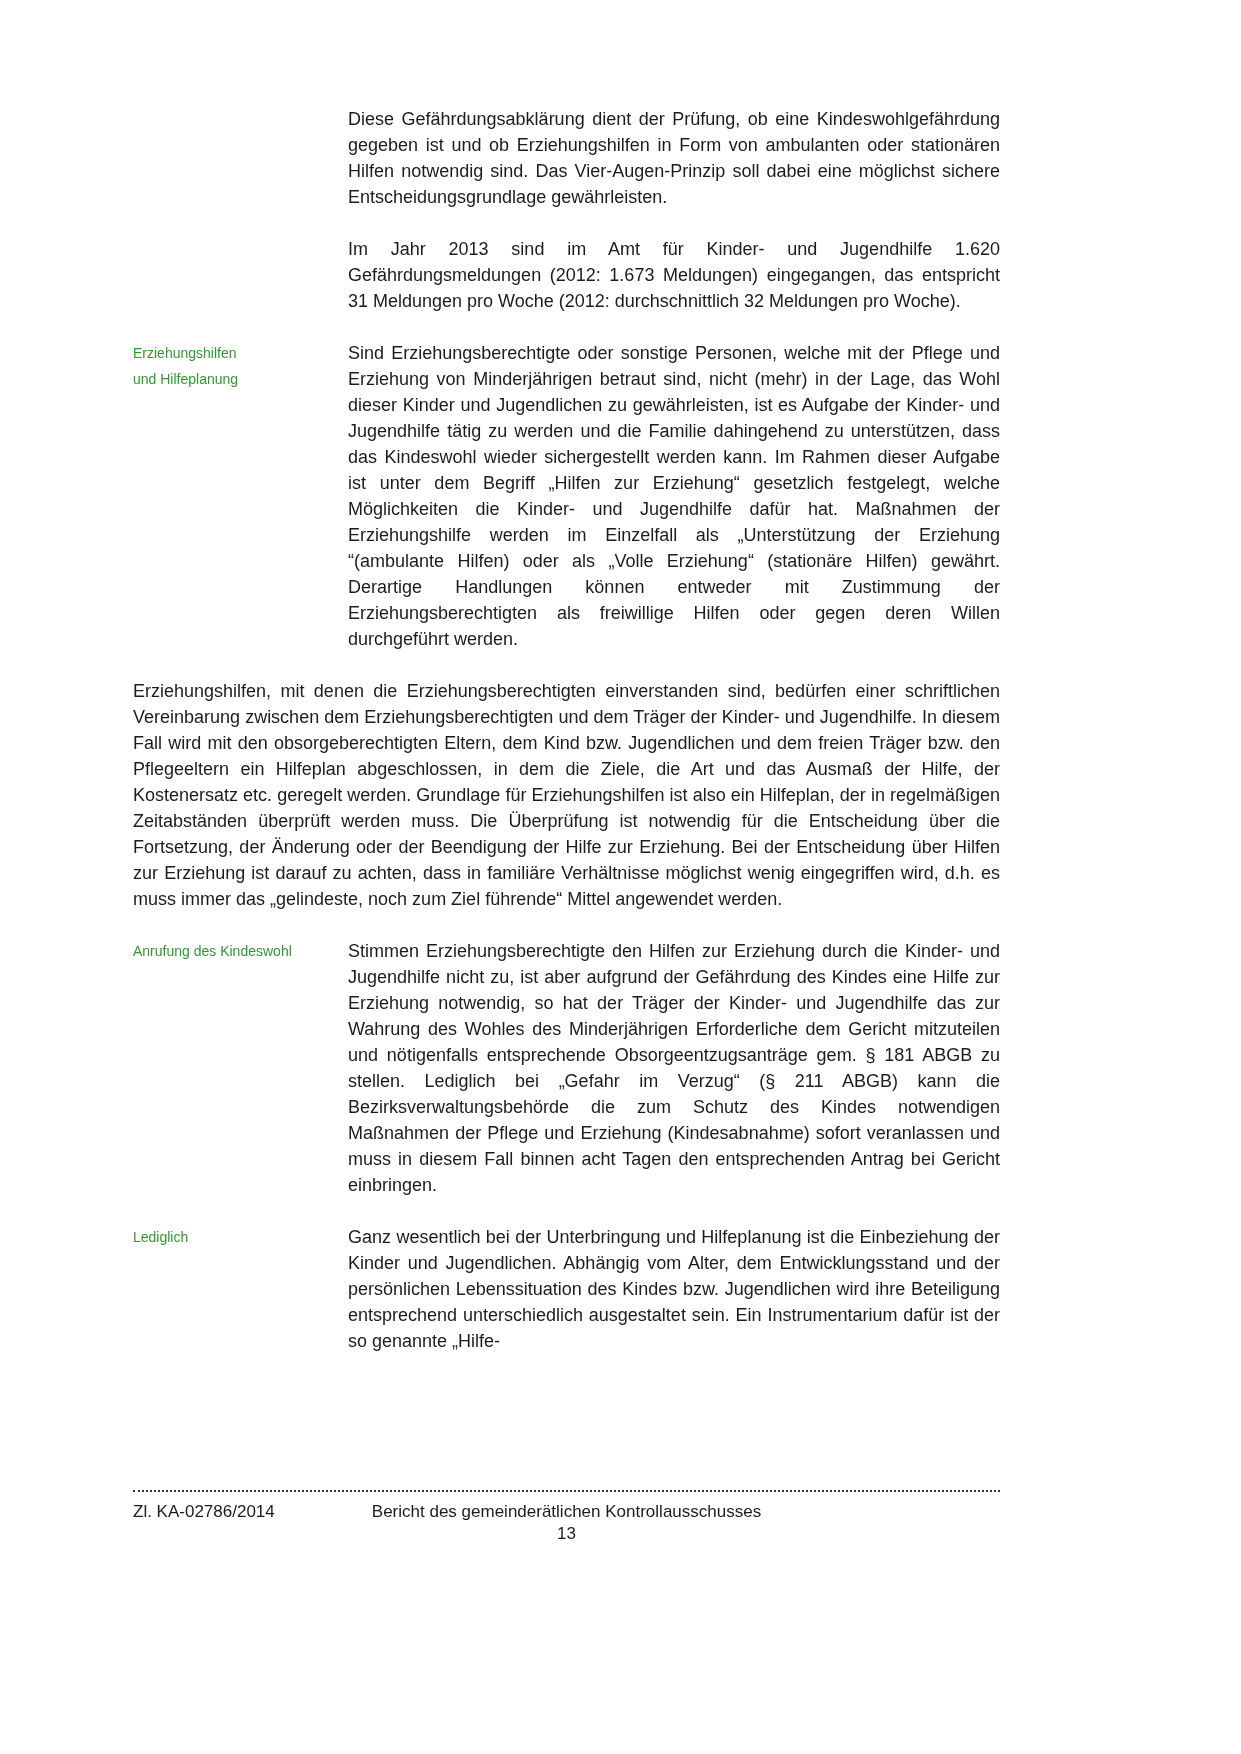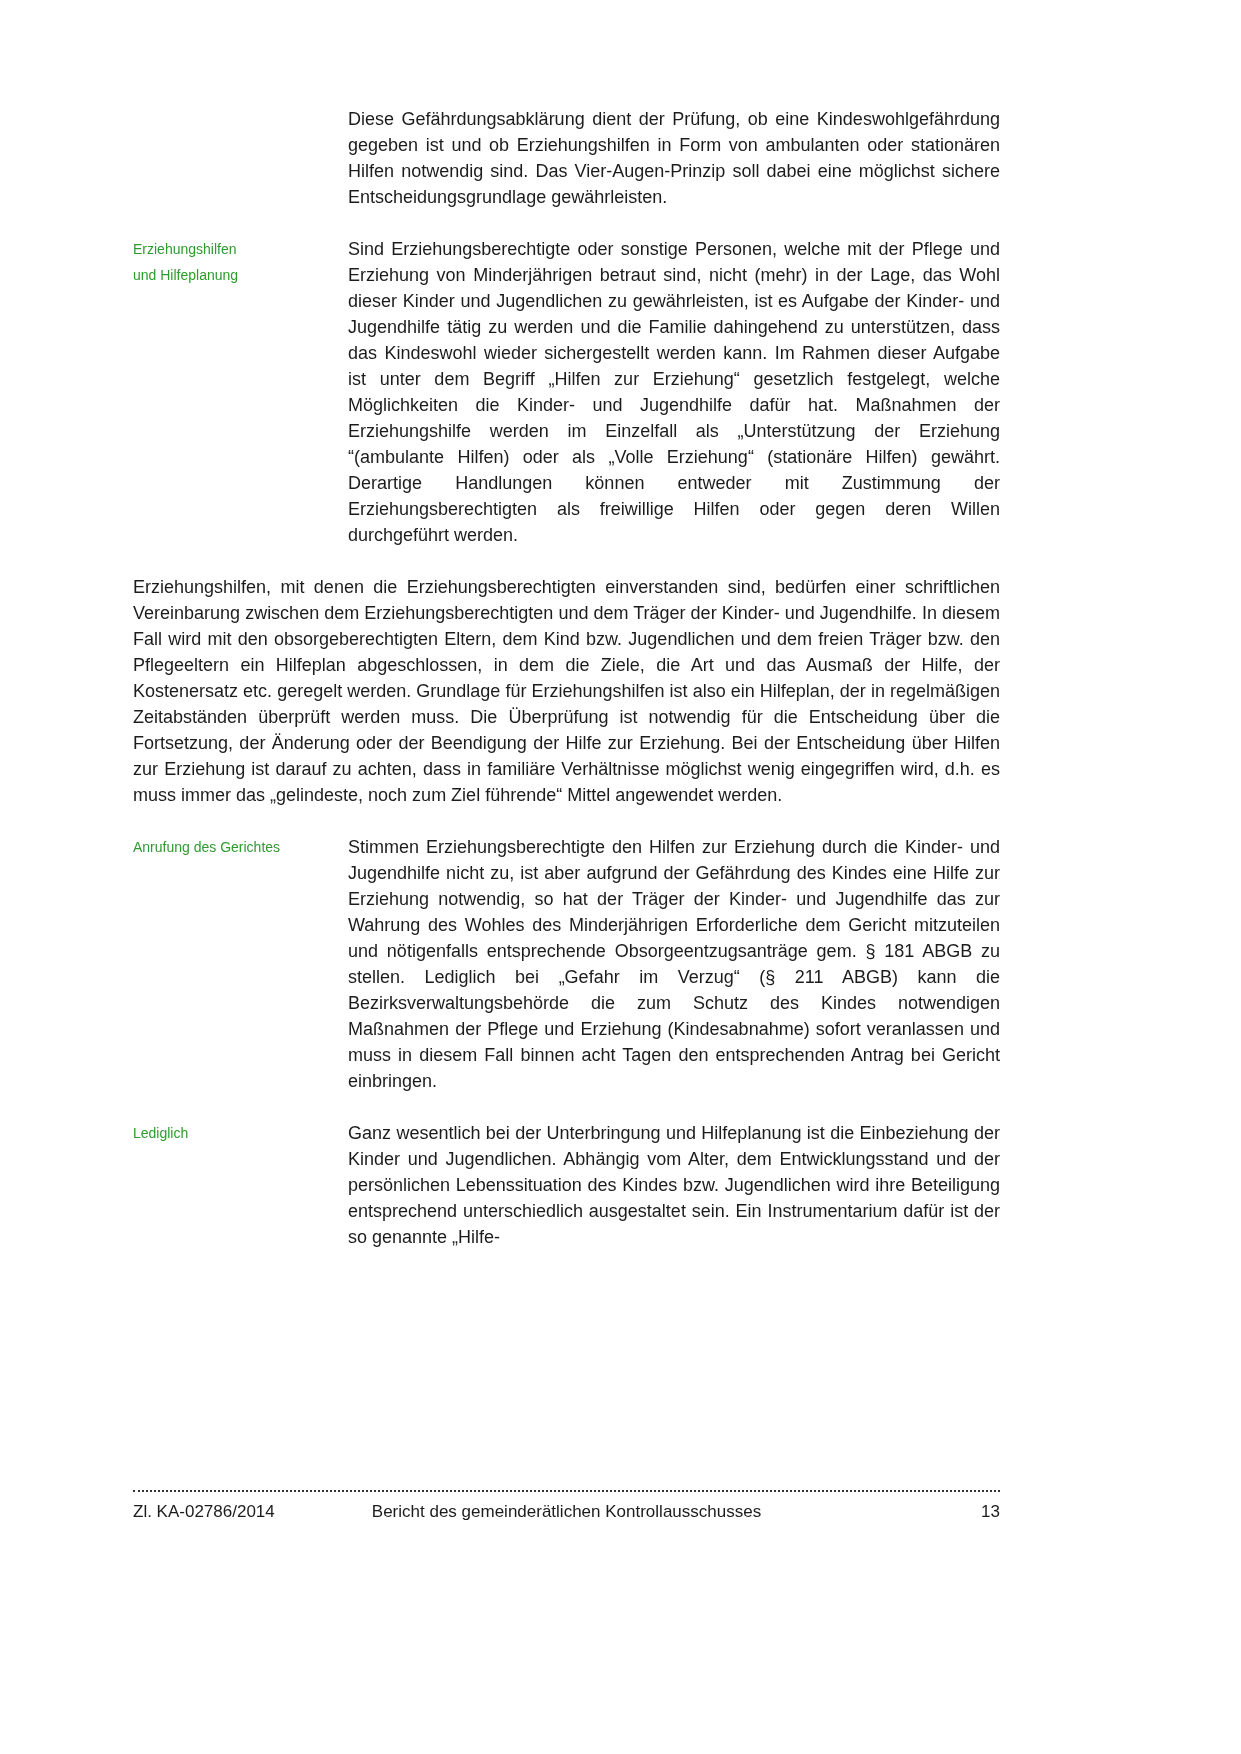--- a/index.html
+++ b/index.html
@@ -52,53 +52,58 @@
     height: 0;
   }
   .footer-row {
     position: relative;
     margin-top: 9px;
     display: flex;
     justify-content: space-between;
     font-size: 17px;
     line-height: 22px;
     color: #1c1c1c;
+    flex-direction: column;
   }
   .footer-title {
     position: absolute;
     left: 0;
     right: 0;
     text-align: center;
   }
   .footer-ref { position: relative; z-index: 1; }
   .footer-page { position: relative; z-index: 1; text-align: center; }
 </style>
 </head>
 <body>
 
 <div class="content">
 
   <div class="section">
     <div class="margin-label"></div>
     <div class="body-text">Diese Gefährdungsabklärung dient der Prüfung, ob eine Kindeswohlgefährdung gegeben ist und ob Erziehungshilfen in Form von ambulanten oder stationären Hilfen notwendig sind. Das Vier-Augen-Prinzip soll dabei eine möglichst sichere Entscheidungsgrundlage gewährleisten.</div>
   </div>
 
+  <div class="section">
+    <div class="margin-label"></div>
+    <div class="body-text">Im Jahr 2013 sind im Amt für Kinder- und Jugendhilfe 1.620 Gefährdungsmeldungen (2012: 1.673 Meldungen) eingegangen, das entspricht 31 Meldungen pro Woche (2012: durchschnittlich 32 Meldungen pro Woche).</div>
+  </div>
 
   <div class="section">
     <div class="margin-label">Erziehungshilfen
 und Hilfeplanung</div>
     <div class="body-text">Sind Erziehungsberechtigte oder sonstige Personen, welche mit der Pflege und Erziehung von Minderjährigen betraut sind, nicht (mehr) in der Lage, das Wohl dieser Kinder und Jugendlichen zu gewährleisten, ist es Aufgabe der Kinder- und Jugendhilfe tätig zu werden und die Familie dahingehend zu unterstützen, dass das Kindeswohl wieder sichergestellt werden kann. Im Rahmen dieser Aufgabe ist unter dem Begriff „Hilfen zur Erziehung“ gesetzlich festgelegt, welche Möglichkeiten die Kinder- und Jugendhilfe dafür hat. Maßnahmen der Erziehungshilfe werden im Einzelfall als „Unterstützung der Erziehung “(ambulante Hilfen) oder als „Volle Erziehung“ (stationäre Hilfen) gewährt. Derartige Handlungen können entweder mit Zustimmung der Erziehungsberechtigten als freiwillige Hilfen oder gegen deren Willen durchgeführt werden.</div>
   </div>
 
   <div class="section">
     <div class="body-text">Erziehungshilfen, mit denen die Erziehungsberechtigten einverstanden sind, bedürfen einer schriftlichen Vereinbarung zwischen dem Erziehungsberechtigten und dem Träger der Kinder- und Jugendhilfe. In diesem Fall wird mit den obsorgeberechtigten Eltern, dem Kind bzw. Jugendlichen und dem freien Träger bzw. den Pflegeeltern ein Hilfeplan abgeschlossen, in dem die Ziele, die Art und das Ausmaß der Hilfe, der Kostenersatz etc. geregelt werden. Grundlage für Erziehungshilfen ist also ein Hilfeplan, der in regelmäßigen Zeitabständen überprüft werden muss. Die Überprüfung ist notwendig für die Entscheidung über die Fortsetzung, der Änderung oder der Beendigung der Hilfe zur Erziehung. Bei der Entscheidung über Hilfen zur Erziehung ist darauf zu achten, dass in familiäre Verhältnisse möglichst wenig eingegriffen wird, d.h. es muss immer das „gelindeste, noch zum Ziel führende“ Mittel angewendet werden.</div>
   </div>
 
   <div class="section">
-    <div class="margin-label">Anrufung des Gerichtes</div>
+    <div class="margin-label">Anrufung des Kindeswohl</div>
     <div class="body-text">Stimmen Erziehungsberechtigte den Hilfen zur Erziehung durch die Kinder- und Jugendhilfe nicht zu, ist aber aufgrund der Gefährdung des Kindes eine Hilfe zur Erziehung notwendig, so hat der Träger der Kinder- und Jugendhilfe das zur Wahrung des Wohles des Minderjährigen Erforderliche dem Gericht mitzuteilen und nötigenfalls entsprechende Obsorgeentzugsanträge gem. § 181 ABGB zu stellen. Lediglich bei „Gefahr im Verzug“ (§ 211 ABGB) kann die Bezirksverwaltungsbehörde die zum Schutz des Kindes notwendigen Maßnahmen der Pflege und Erziehung (Kindesabnahme) sofort veranlassen und muss in diesem Fall binnen acht Tagen den entsprechenden Antrag bei Gericht einbringen.</div>
   </div>
 
   <div class="section">
     <div class="margin-label">Lediglich</div>
     <div class="body-text">Ganz wesentlich bei der Unterbringung und Hilfeplanung ist die Einbeziehung der Kinder und Jugendlichen. Abhängig vom Alter, dem Entwicklungsstand und der persönlichen Lebenssituation des Kindes bzw. Jugendlichen wird ihre Beteiligung entsprechend unterschiedlich ausgestaltet sein. Ein Instrumentarium dafür ist der so genannte „Hilfe-</div>
   </div>
 
 </div>
 

